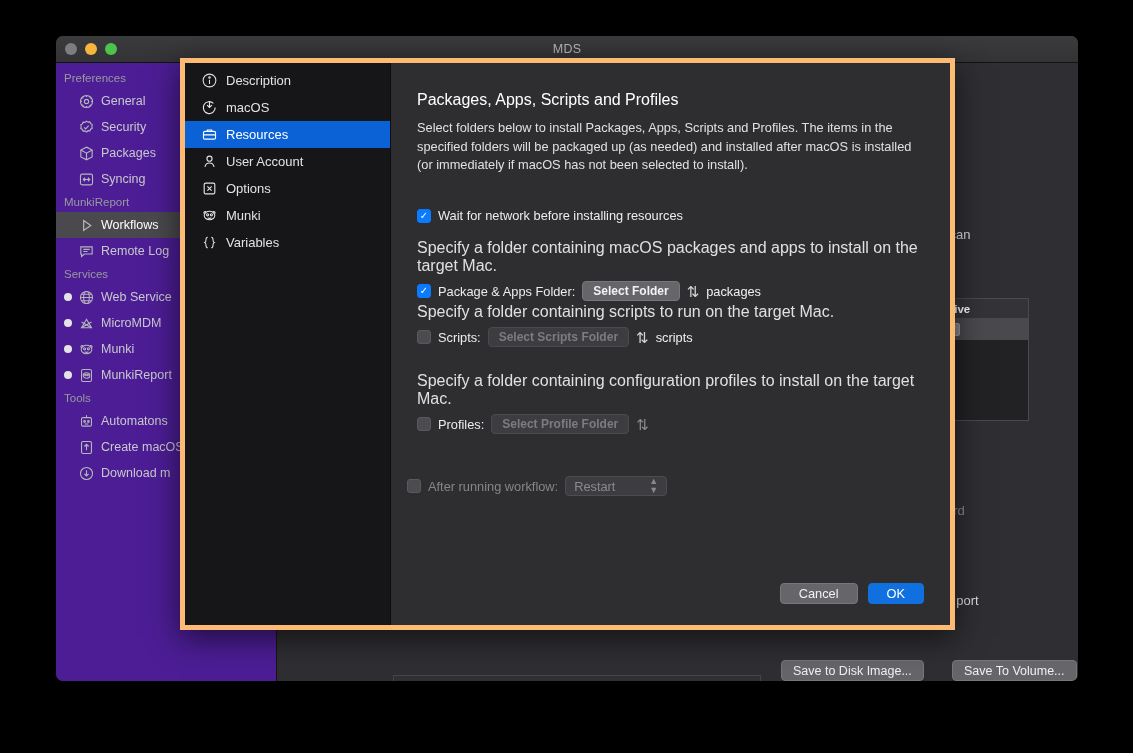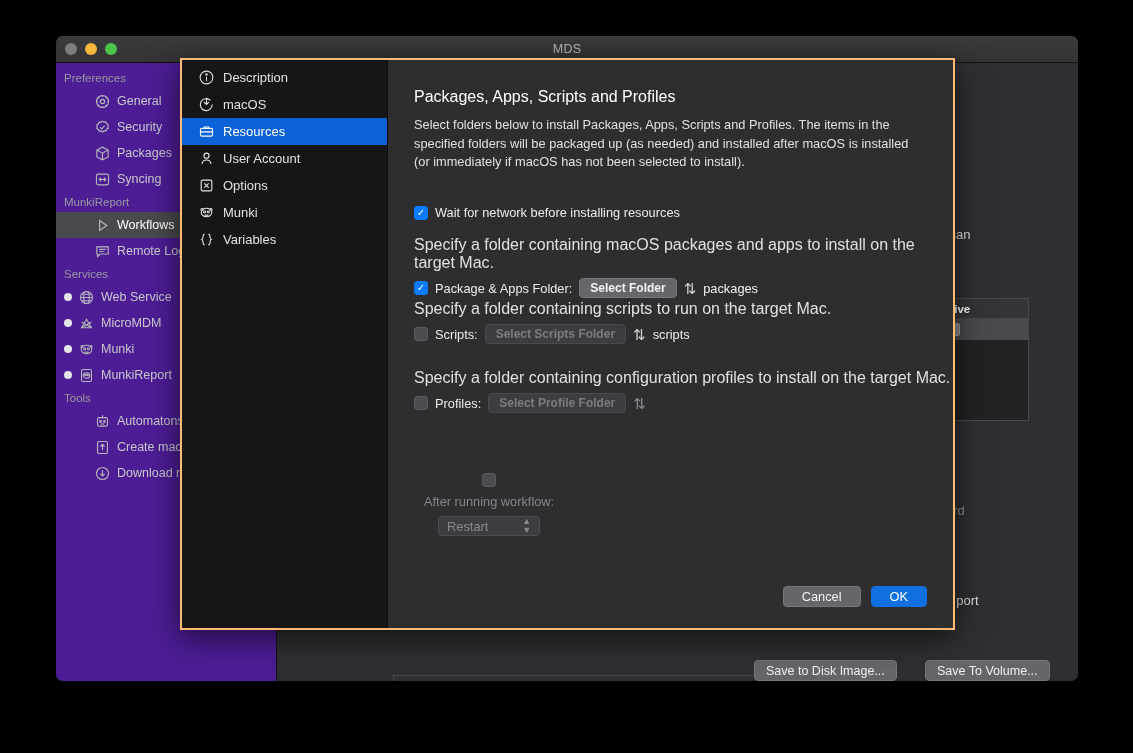--- a/index.html
+++ b/index.html
@@ -49,21 +49,21 @@
     border-right: 1px solid #161618;
     padding-top: 5px;
     font-size: 12.5px;
   }
   .side-group {
     color: #9a9a9e; font-size: 11.5px;
     padding: 4px 0 4px 8px;
   }
   .side-item {
     display: flex; align-items: center; gap: 6px;
-    height: 26px; padding-left: 38px;
+    height: 26px; padding-left: 22px;
     color: #c9c9cd; white-space: nowrap;
   }
   .side-item.sel { background: #4a4a4e; color: #ffffff; }
   .side-item.svc { padding-left: 8px; }
   .dot { width: 8px; height: 8px; border-radius: 50%; background: #e4e4e6; flex: none; }
   .sicon { width: 17px; height: 17px; flex: none; color: #b6b6ba; }
   .sicon svg { width: 100%; height: 100%; display: block; }
 
   
   #content { flex: 1; position: relative; background: #2f2f33; }
@@ -98,31 +98,32 @@
     position: absolute; left: 116px; top: 612px; width: 368px; height: 18px;
     border: 1px solid #46464a; background: #313134;
   }
 
   .bg-btn {
     position: absolute; height: 21px; padding: 0 11px;
     background: #65656a; border: 1px solid #76767b; border-radius: 4px;
     color: #f0f0f2; font-size: 12.5px;
     display: flex; align-items: center; justify-content: center;
     box-shadow: 0 1px 0 rgba(0,0,0,.3);
+    margin-left: 27px;
   }
   #btn-disk { left: 477px; top: 597px; }
   #btn-vol  { left: 648px; top: 597px; }
 
   
   #dialog {
     position: absolute;
     left: 124px; top: 22px;
     width: 775px; height: 572px;
     background: #2e2e31;
-    border: 2px solid #fdba74;
+    border: 5px solid #fdba74;
     display: flex;
     box-shadow: 0 8px 30px rgba(0,0,0,.6);
   }
 
   
   #dlg-nav {
     width: 206px; flex: none;
     background: #161618;
     border-right: 1px solid #0c0c0e;
     padding-top: 4px;
@@ -165,21 +166,21 @@
   }
   .sel-btn.dim { background: #3d3d41; border-color: #4a4a4e; color: #7c7c80; }
   .arrows { font-size: 15px; color: #d3d3d6; line-height: 1; }
   .arrows.dim { color: #8a8a8e; }
   .path { font-size: 12.8px; color: #f0f0f2; }
 
   #sec-wait   { position: absolute; left: 26px; top: 145px; }
   #sec-pkg    { position: absolute; left: 26px; top: 176px; }
   #sec-scr    { position: absolute; left: 26px; top: 240px; }
   #sec-prof   { position: absolute; left: 26px; top: 309px; }
-  #sec-after  { position: absolute; left: 36px; top: 413px; flex-direction: column; }
+  #sec-after  { position: absolute; left: 16px; top: 413px; }
   .sec-hint { margin-bottom: 6px; }
 
   .popup {
     height: 20px; min-width: 102px; padding: 0 8px;
     background: #3d3d41; border: 1px solid #4d4d51; border-radius: 4px;
     display: inline-flex; align-items: center; justify-content: space-between;
     gap: 10px; color: #8a8a8e; font-size: 12.8px;
   }
   .popup .chev { font-size: 9px; line-height: 1.05; color: #8a8a8e; }
 

